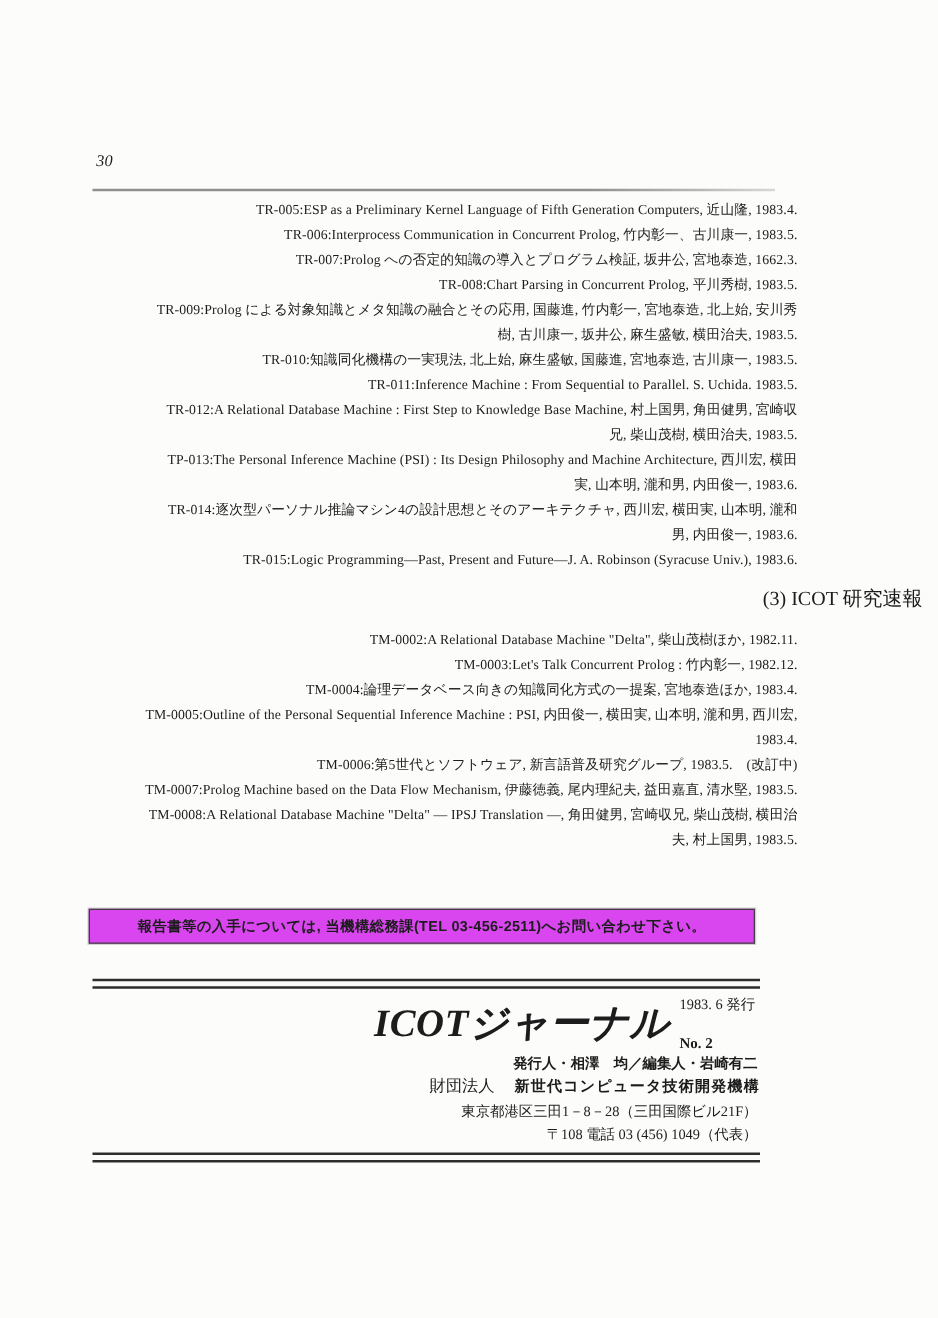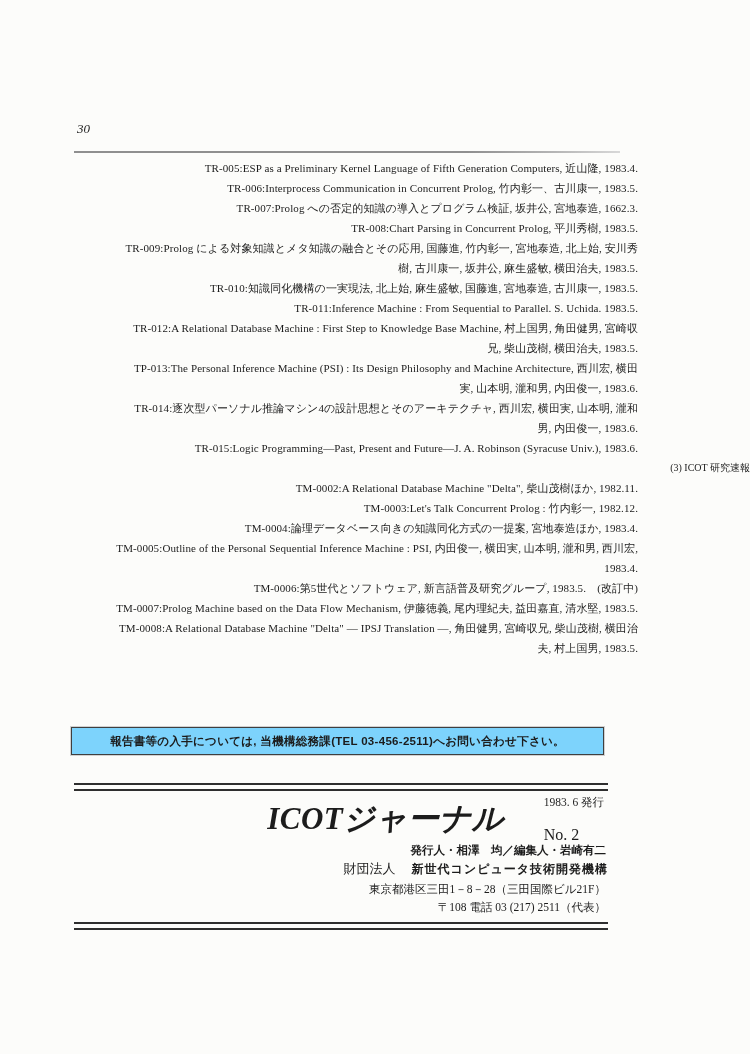--- a/index.html
+++ b/index.html
@@ -22,51 +22,51 @@
   .list { position:absolute; top:158px; left:0; right:0;text-align:right; }
   .entry {
     margin:0; padding-left:163px; padding-right:112px;
     text-indent:-58px;
     font-size:11px; line-height:20px; letter-spacing:0.1px;
   }
   .entry .lbl { display:inline-block; width:58px; text-indent:0; white-space:nowrap; }
   .entry.tm { padding-left:158px; text-indent:-63px; }
   .entry.tm .lbl { width:63px; }
   .section-heading {
-    margin:0; padding-left:62px;
-    font-size:10px; line-height:20px;
+    margin:12px; padding-left:62px;
+    font-size:16px; line-height:20px;
   }
   .notice-box {
     position:absolute; top:727px; left:71px; width:531px; height:26px;
     border:1px solid #3f3f3f;
     box-shadow:0 0 0 1px rgba(130,130,130,0.35);
-    background:#7dd3fc;
+    background:#d946ef;
     display:flex; align-items:center; justify-content:center;
   }
   .notice-text {
     font-family:"Liberation Sans","DejaVu Sans",sans-serif;
     font-weight:bold; font-size:11.5px; letter-spacing:0.3px;
   }
   .footer { position:absolute; top:783px; left:74px; width:534px; }
   .double-rule {
     height:4px;
     border-top:2px solid #2e2e2e;
     border-bottom:2px solid #2e2e2e;
   }
   .title-row {
     display:flex; justify-content:flex-end; align-items:center;
-    gap:40px; margin-top:9px; height:38px;
+    gap:8px; margin-top:9px; height:38px;
   }
   .journal-title {
     font-size:31px; font-weight:bold; font-style:italic;
     letter-spacing:0.5px;
   }
   .issue-block { text-align:left; padding-right:4px; }
   .issue-date { font-size:11.5px; }
-  .issue-no { font-size:16px; font-weight:normal; margin-top:16px; }
+  .issue-no { font-size:12px; font-weight:bold; margin-top:16px; }
   .staff-line { text-align:right; font-size:11.5px; margin-top:5px; padding-right:2px;font-weight:bold; }
   .org-row {
     display:flex; justify-content:flex-end; align-items:baseline;
     gap:16px; margin-top:2px;
     font-family:"Liberation Sans","DejaVu Sans",sans-serif;
   }
   .org-prefix { font-size:13px; }
   .org-name { font-size:12px; font-weight:bold; letter-spacing:1px; }
   .address { text-align:right; font-size:11.5px; margin-top:4px; padding-right:2px; }
   .phone { text-align:right; font-size:11.5px; margin-top:3px; padding-right:2px; }
@@ -116,15 +116,15 @@
       <div class="issue-date">1983. 6 発行</div>
       <div class="issue-no">No. 2</div>
     </span>
   </div>
   <div class="staff-line">発行人・相澤　均／編集人・岩崎有二</div>
   <div class="org-row">
     <span class="org-prefix">財団法人</span>
     <span class="org-name">新世代コンピュータ技術開発機構</span>
   </div>
   <div class="address">東京都港区三田1－8－28（三田国際ビル21F）</div>
-  <div class="phone">〒108 電話 03 (217) 2511（代表）</div>
+  <div class="phone">〒108 電話 03 (456) 1049（代表）</div>
   <div class="double-rule bottom"></div>
 </div>
 
 </body></html>

